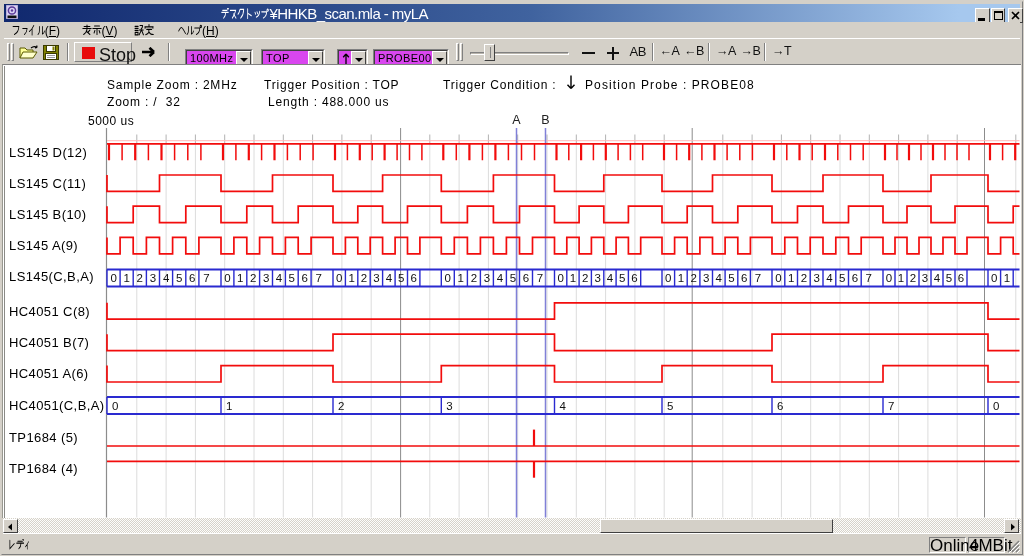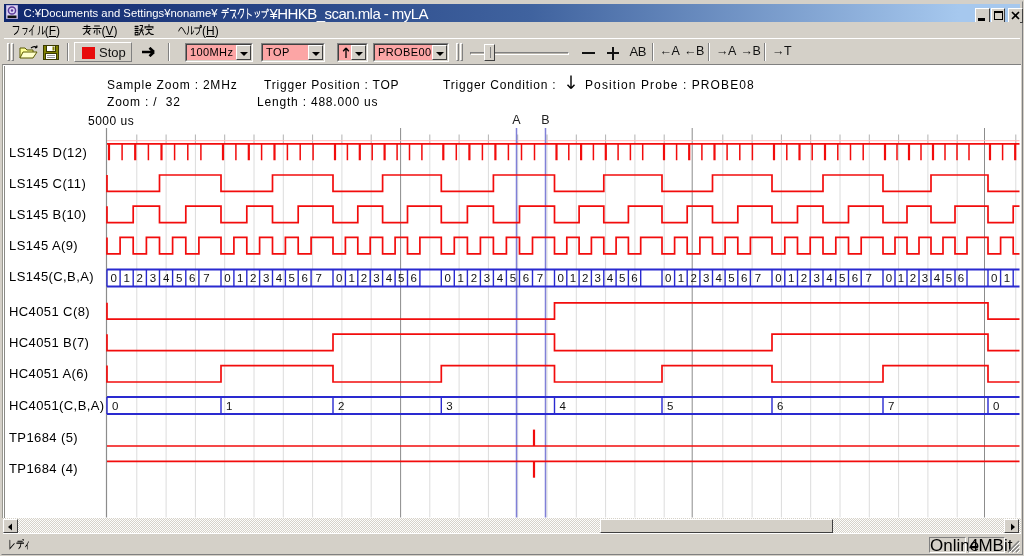--- a/index.html
+++ b/index.html
@@ -21,21 +21,21 @@
  border-right:1px solid #404040;border-bottom:1px solid #404040}
 .menu{position:absolute;left:4px;top:22px;width:1016px;height:16px;background:#d4d0c8;
  font-size:12px;color:#000}
 .toolbar{position:absolute;left:4px;top:38px;width:1016px;height:26px;background:#d4d0c8;
  border-top:1px solid #fff}
 .grip{position:absolute;top:4px;width:3px;height:18px;background:#d4d0c8;
  border-top:1px solid #fff;border-left:1px solid #fff;
  border-right:1px solid #808080;border-bottom:1px solid #808080}
 .sep{position:absolute;top:4px;width:2px;height:18px;
  border-left:1px solid #808080;border-right:1px solid #fff}
-.combo{position:absolute;top:4px;height:19px;background:#fca5a5;
+.combo{position:absolute;top:10px;height:19px;background:#d946ef;
  border-top:1px solid #808080;border-left:1px solid #808080;
  border-right:1px solid #fff;border-bottom:1px solid #fff}
 .combo .inner{position:absolute;left:0;top:0;right:0;bottom:0;
  border-top:1px solid #404040;border-left:1px solid #404040;
  border-right:1px solid #d4d0c8;border-bottom:1px solid #d4d0c8}
 .combo .txt{position:absolute;left:4px;top:2px;font-size:11px;color:#000;
  letter-spacing:0.4px;white-space:nowrap}
 .drop{position:absolute;right:1px;top:1px;width:15px;bottom:1px;background:#d4d0c8;
  border-top:1px solid #fff;border-left:1px solid #fff;
  border-right:1px solid #404040;border-bottom:1px solid #404040}
@@ -64,21 +64,20 @@
 <div class="win"></div>
 <div class="bevel-out"></div>
 <div class="bevel-in"></div>
 <div class="title">
 <svg class="abs" style="left:2px;top:0.5px" width="12" height="14" viewBox="0 0 12 14">
       <rect x="0" y="0" width="12" height="14" fill="#d8d2f2" stroke="#8a7ab8" stroke-width="0.8"></rect>
       <circle cx="6" cy="5.5" r="3.6" fill="none" stroke="#5a3898" stroke-width="1.5"></circle>
       <circle cx="6" cy="5.5" r="1.2" fill="#5a3898"></circle>
       <rect x="1.5" y="10.5" width="9" height="2.6" fill="#111"></rect>
     </svg>
-<span class="abs" style="left:19.5px;top:0px;font-size:11.3px;letter-spacing:0px">C:¥Documents and Settings¥noname¥</span>
 <span class="abs" style="left:217px;top:3.5px"><svg width="8" height="11.5" viewBox="0 0 12 12" preserveAspectRatio="none" style="vertical-align:top">
         <path d="M2.5,2.5 H9 M1,4.5 H11 M7,4.5 Q7,8.5 4,10.5 M9.6,0.4 L10.4,1.4 M11.2,0 L12,1" stroke="#fff" stroke-width="1.25" fill="none" stroke-linecap="round"></path>
       </svg><svg width="8" height="11.5" viewBox="0 0 12 12" preserveAspectRatio="none" style="vertical-align:top">
         <path d="M2,2.5 H10 Q8.5,7.5 5,10.5 M6.8,6.2 L10.5,10.5" stroke="#fff" stroke-width="1.25" fill="none" stroke-linecap="round"></path>
       </svg><svg width="8" height="11.5" viewBox="0 0 12 12" preserveAspectRatio="none" style="vertical-align:top">
         <path d="M4.5,1.5 Q3.5,4.5 1.5,6.5 M4.5,1.5 H10 Q10,7 5.5,10.5" stroke="#fff" stroke-width="1.25" fill="none" stroke-linecap="round"></path>
       </svg><svg width="8" height="11.5" viewBox="0 0 12 12" preserveAspectRatio="none" style="vertical-align:top">
         <path d="M4,1 V11 M4,5.5 L9.5,8" stroke="#fff" stroke-width="1.25" fill="none" stroke-linecap="round"></path>
       </svg><svg width="8" height="11.5" viewBox="0 0 12 12" preserveAspectRatio="none" style="vertical-align:top">
         <path d="M3,4.5 L4,6.5 M6,4 L7,6 M10,3.5 Q9.5,8 5,9.5" stroke="#fff" stroke-width="1.25" fill="none" stroke-linecap="round"></path>
@@ -137,21 +136,21 @@
 <svg class="abs" style="left:39px;top:6px" width="17" height="15" viewBox="0 0 17 15">
       <rect x="0.5" y="0.5" width="15" height="14" fill="#808000" stroke="#3a3a00"></rect>
       <rect x="3.5" y="0.5" width="9" height="6" fill="#fff" stroke="#3a3a00"></rect>
       <rect x="9.5" y="1.5" width="2" height="4" fill="#808000"></rect>
       <rect x="2.5" y="8.5" width="11" height="6" fill="#fff" stroke="#3a3a00"></rect>
       <path d="M4,10.5 H12 M4,12.5 H12" stroke="#9a9a9a" stroke-width="1"></path>
     </svg>
 <div class="sep" style="left:63px"></div>
 <div class="abs" style="left:70px;top:3px;width:58px;height:20px;border-top:1px solid #fff;border-left:1px solid #fff;border-right:1px solid #808080;border-bottom:1px solid #808080"></div>
 <div class="abs" style="left:78px;top:8px;width:13px;height:12px;background:#e80c0c"></div>
-<span class="tool-txt" style="left:95px;top:5.5px;font-size:13px">Stop</span>
+<span class="tool-txt" style="left:95px;top:5.5px;font-size:18px">Stop</span>
 <svg class="abs" style="left:137px;top:8px" width="19" height="10" viewBox="0 0 19 10">
       <path d="M1,5 H13 M13,5 L8.5,0.8 M13,5 L8.5,9.2" stroke="#000" stroke-width="2.6" fill="none"></path>
     </svg>
 <div class="sep" style="left:164px"></div>
 <div class="combo" style="left:181px;width:68px">
       <div class="inner"></div>
       <span class="txt">100MHz</span>
       <div class="drop"></div>
     </div>
 <div class="combo" style="left:257px;width:64px">
@@ -193,21 +192,21 @@
 <div class="client"></div>
 <div class="abs" style="left:4px;top:66px;width:1px;height:452px;background:#8a8a86"></div>
 <span class="info" style="left:107px;top:77.5px">Sample Zoom : 2MHz</span>
 <span class="info" style="left:264px;top:77.5px">Trigger Position : TOP</span>
 <span class="info" style="left:443px;top:77.5px">Trigger Condition : </span>
 <svg class="abs" style="left:566px;top:75px" width="10" height="15" viewBox="0 0 10 15">
     <path d="M5,0.5 V13 M5,13.5 L1.5,9.8 M5,13.5 L8.5,9.8" stroke="#000" stroke-width="1.4" fill="none"></path>
   </svg>
 <span class="info" style="left:585px;top:77.5px;letter-spacing:1.1px">Position Probe : PROBE08</span>
 <span class="info" style="left:107px;top:94.5px">Zoom : /&nbsp; 32</span>
-<span class="info" style="left:257px;top:94.5px">Length : 488.000 us</span>
+<span class="info" style="left:268px;top:94.5px">Length : 488.000 us</span>
 <span class="info" style="left:88px;top:114px;letter-spacing:0.5px">5000 us</span>
 <svg width="1024" height="556" viewBox="0 0 1024 556" style="position:absolute;left:0;top:0" shape-rendering="auto">
 <path d="M136.8,143.5 V517.5 M166.1,143.5 V517.5 M195.4,143.5 V517.5 M224.7,143.5 V517.5 M254,143.5 V517.5 M283.3,143.5 V517.5 M312.6,143.5 V517.5 M341.9,143.5 V517.5 M371.2,143.5 V517.5 M429.8,143.5 V517.5 M459.1,143.5 V517.5 M488.4,143.5 V517.5 M517.7,143.5 V517.5 M547,143.5 V517.5 M576.3,143.5 V517.5 M605.6,143.5 V517.5 M634.9,143.5 V517.5 M664.2,143.5 V517.5 M722.8,143.5 V517.5 M752.1,143.5 V517.5 M781.4,143.5 V517.5 M810.7,143.5 V517.5 M840,143.5 V517.5 M869.3,143.5 V517.5 M898.6,143.5 V517.5 M927.9,143.5 V517.5 M957.2,143.5 V517.5 M1015.8,143.5 V517.5" stroke="#dcdcdc" stroke-width="1" fill="none"></path>
 <path d="M136.8,134.5 V143.5 M166.1,134.5 V143.5 M195.4,134.5 V143.5 M224.7,134.5 V143.5 M254,134.5 V143.5 M283.3,134.5 V143.5 M312.6,134.5 V143.5 M341.9,134.5 V143.5 M371.2,134.5 V143.5 M429.8,134.5 V143.5 M459.1,134.5 V143.5 M488.4,134.5 V143.5 M517.7,134.5 V143.5 M547,134.5 V143.5 M576.3,134.5 V143.5 M605.6,134.5 V143.5 M634.9,134.5 V143.5 M664.2,134.5 V143.5 M722.8,134.5 V143.5 M752.1,134.5 V143.5 M781.4,134.5 V143.5 M810.7,134.5 V143.5 M840,134.5 V143.5 M869.3,134.5 V143.5 M898.6,134.5 V143.5 M927.9,134.5 V143.5 M957.2,134.5 V143.5 M1015.8,134.5 V143.5" stroke="#b2b2b2" stroke-width="1" fill="none"></path>
 <path d="M400.6,128 V517.5 M692.2,128 V517.5 M984.5,128 V517.5" stroke="#8c8c8c" stroke-width="1" fill="none"></path>
 <path d="M106.5,128 V517.5" stroke="#8c8c8c" stroke-width="1.2" fill="none"></path>
 <path d="M107,140.7 H1019.5" stroke="#ffb8b8" stroke-width="1" fill="none"></path>
 <path d="M516.5,128 V517.5" stroke="#8080d8" stroke-width="1.5" fill="none"></path>
 <text x="516.5" y="124" font-family="Liberation Sans" font-size="12.5" fill="#222" text-anchor="middle">A</text>
 <path d="M545.5,128 V517.5" stroke="#8080d8" stroke-width="1.5" fill="none"></path>

